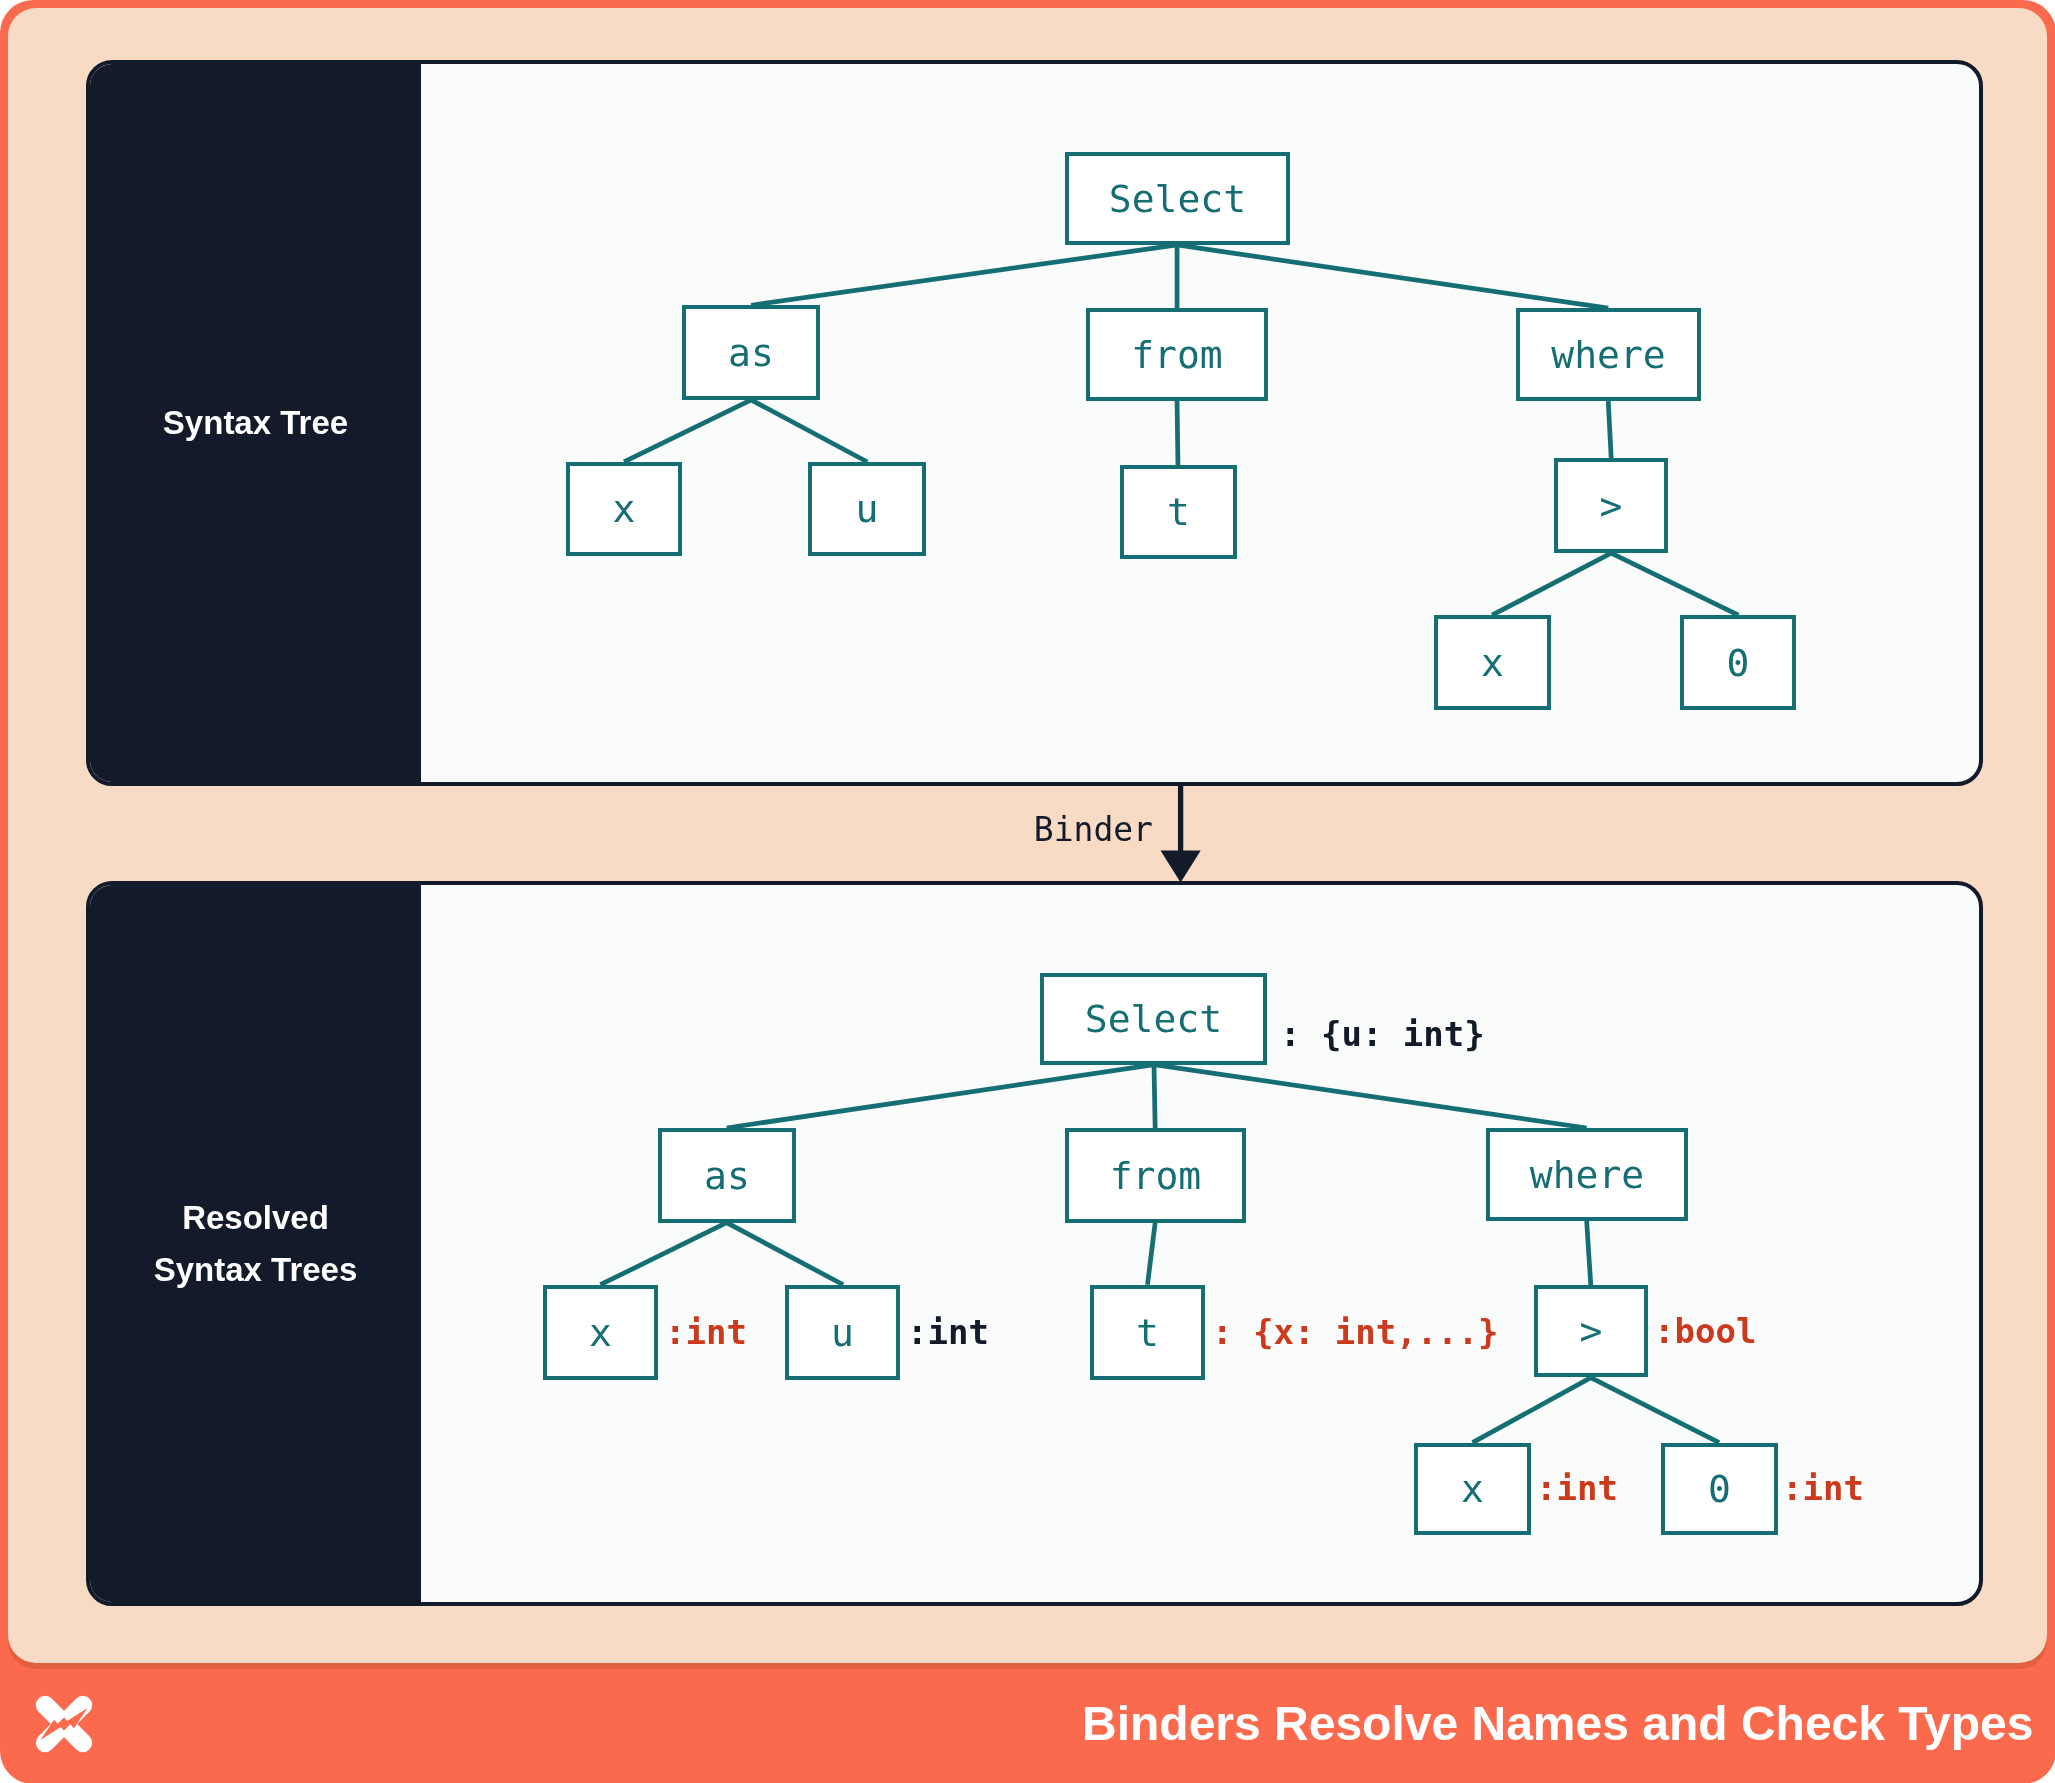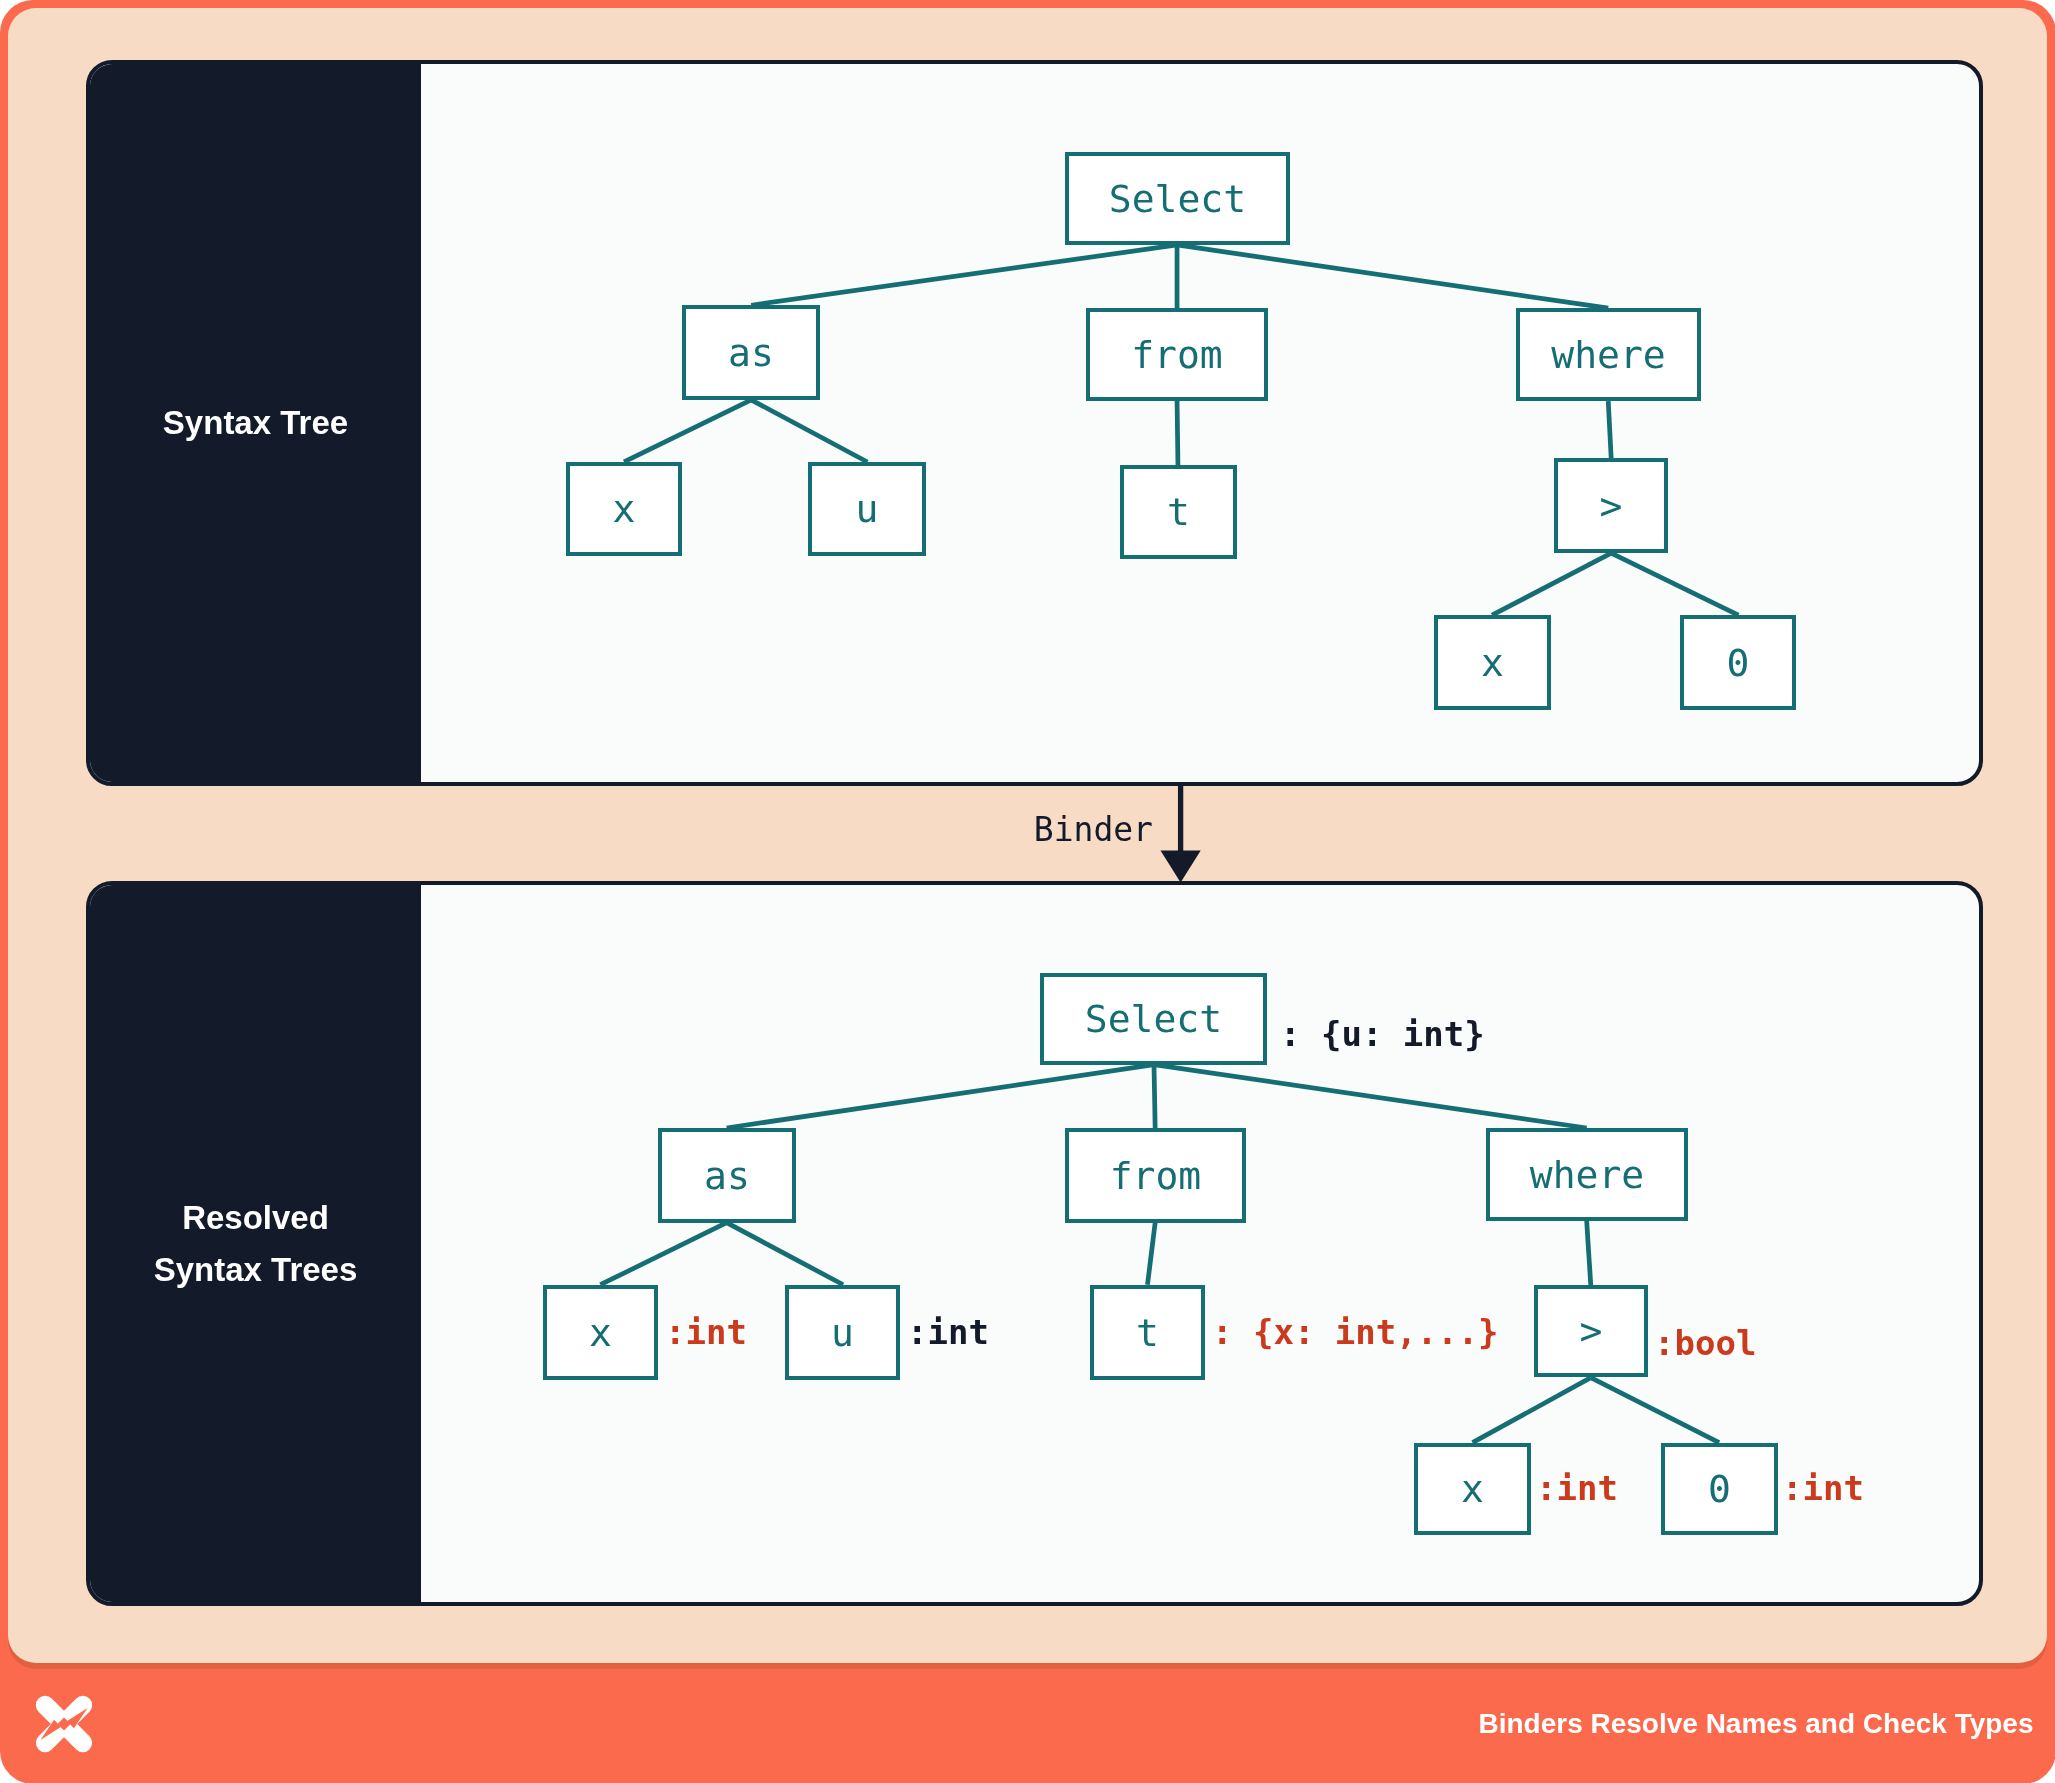--- a/index.html
+++ b/index.html
@@ -76,21 +76,21 @@
     font-size:33px;line-height:38px;
     color:var(--navy);
   }
 
   #footer{
     position:absolute;left:0;top:1663px;right:0;bottom:0;
     display:flex;align-items:center;justify-content:flex-end;
     padding-right:22.5px;box-sizing:border-box;
   }
   #footer-title{
-    color:#ffffff;font-weight:bold;font-size:28px;
+    color:#ffffff;font-weight:bold;font-size:48px;
   }
   #footer-logo{
     position:absolute;left:33px;top:1693px;width:62px;height:62px;
   }
 </style>
 </head>
 <body>
 
 <div id="stage" class="sans" style="--coral: #FB6A4D; --peach: #F8DBC5; --navy: #131A29; --panel-bg: #FAFBFB; --node-fill: #FFFFFF; --teal: #156E74; --red: #CC3A1D;">
 
@@ -156,21 +156,21 @@
       <div class="node" style="left: 658px; top: 1128px; width: 138px; height: 95px;">as</div>
       <div class="node" style="left: 1065px; top: 1128px; width: 181px; height: 95px;">from</div>
       <div class="node" style="left: 1486px; top: 1128px; width: 202px; height: 93px;">where</div>
       <div class="node" style="left: 543px; top: 1285px; width: 115px; height: 95px;">x</div>
       <div class="annotation tone-red" style="left: 665px; top: 1311px;">:int</div>
       <div class="node" style="left: 785px; top: 1285px; width: 115px; height: 95px;">u</div>
       <div class="annotation tone-navy" style="left: 907px; top: 1311px;">:int</div>
       <div class="node" style="left: 1090px; top: 1285px; width: 115px; height: 95px;">t</div>
       <div class="annotation tone-red" style="left: 1212px; top: 1311px;">: {x: int,...}</div>
       <div class="node" style="left: 1534px; top: 1285px; width: 114px; height: 92px;">&gt;</div>
-      <div class="annotation tone-red" style="left: 1654px; top: 1310px; margin-top: 12px;">:bool</div>
+      <div class="annotation tone-red" style="left: 1654px; top: 1310px;">:bool</div>
       <div class="node" style="left: 1414px; top: 1443px; width: 117px; height: 92px;">x</div>
       <div class="annotation tone-red" style="left: 1536px; top: 1467px;">:int</div>
       <div class="node" style="left: 1661px; top: 1443px; width: 117px; height: 92px;">0</div>
       <div class="annotation tone-red" style="left: 1782px; top: 1467px;">:int</div>
     </div>
 
   <div id="binder-label">Binder</div>
 
   <div id="footer">
     <div id="footer-title">Binders Resolve Names and Check Types</div>

